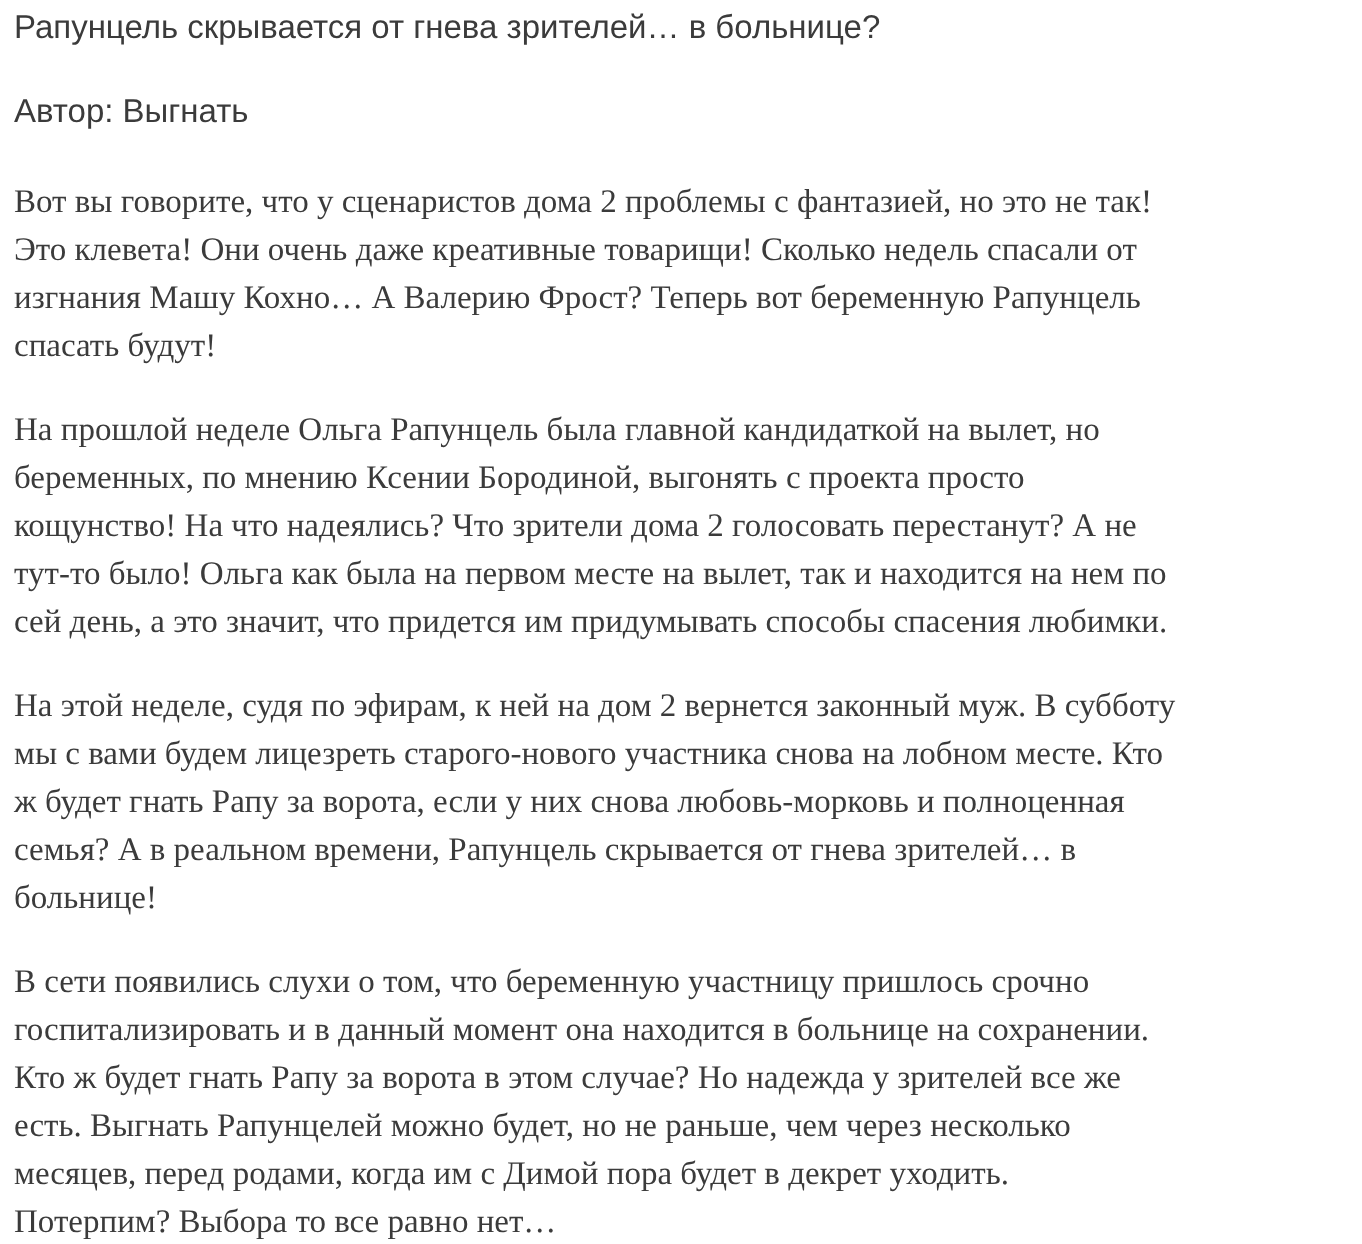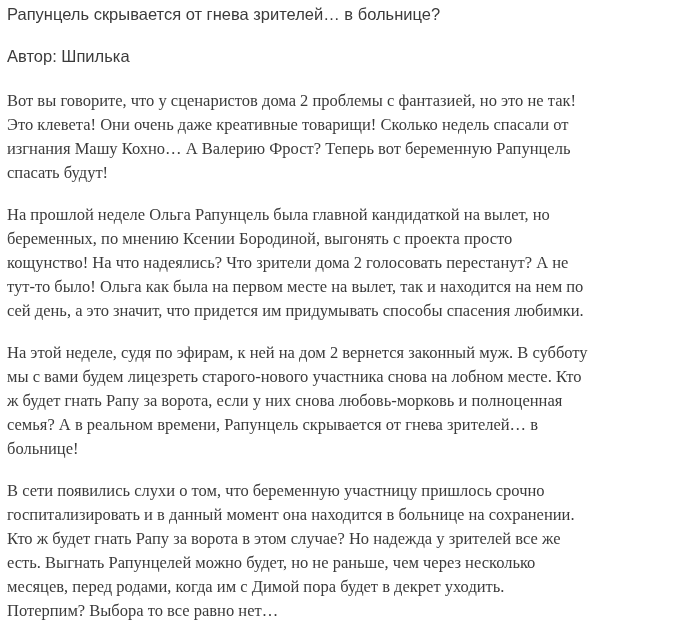--- a/index.html
+++ b/index.html
@@ -40,21 +40,21 @@
   .article-paragraph:last-child {
     margin-bottom: 0;
   }
 </style>
 </head>
 <body style="background: rgb(255, 255, 255); color: rgb(59, 59, 59);">
 
 <article class="article">
   <h1 class="article-title">Рапунцель скрывается от гнева зрителей… в больнице?</h1>
 
-  <div class="article-author">Автор: Шпилька</div>
+  <div class="article-author">Автор: Выгнать</div>
 
   <div>
     <p class="article-paragraph">Вот вы говорите, что у сценаристов дома 2 проблемы с фантазией, но это не так!
 Это клевета! Они очень даже креативные товарищи! Сколько недель спасали от
 изгнания Машу Кохно… А Валерию Фрост? Теперь вот беременную Рапунцель
 спасать будут!</p>
     <p class="article-paragraph">На прошлой неделе Ольга Рапунцель была главной кандидаткой на вылет, но
 беременных, по мнению Ксении Бородиной, выгонять с проекта просто
 кощунство! На что надеялись? Что зрители дома 2 голосовать перестанут? А не
 тут-то было! Ольга как была на первом месте на вылет, так и находится на нем по

